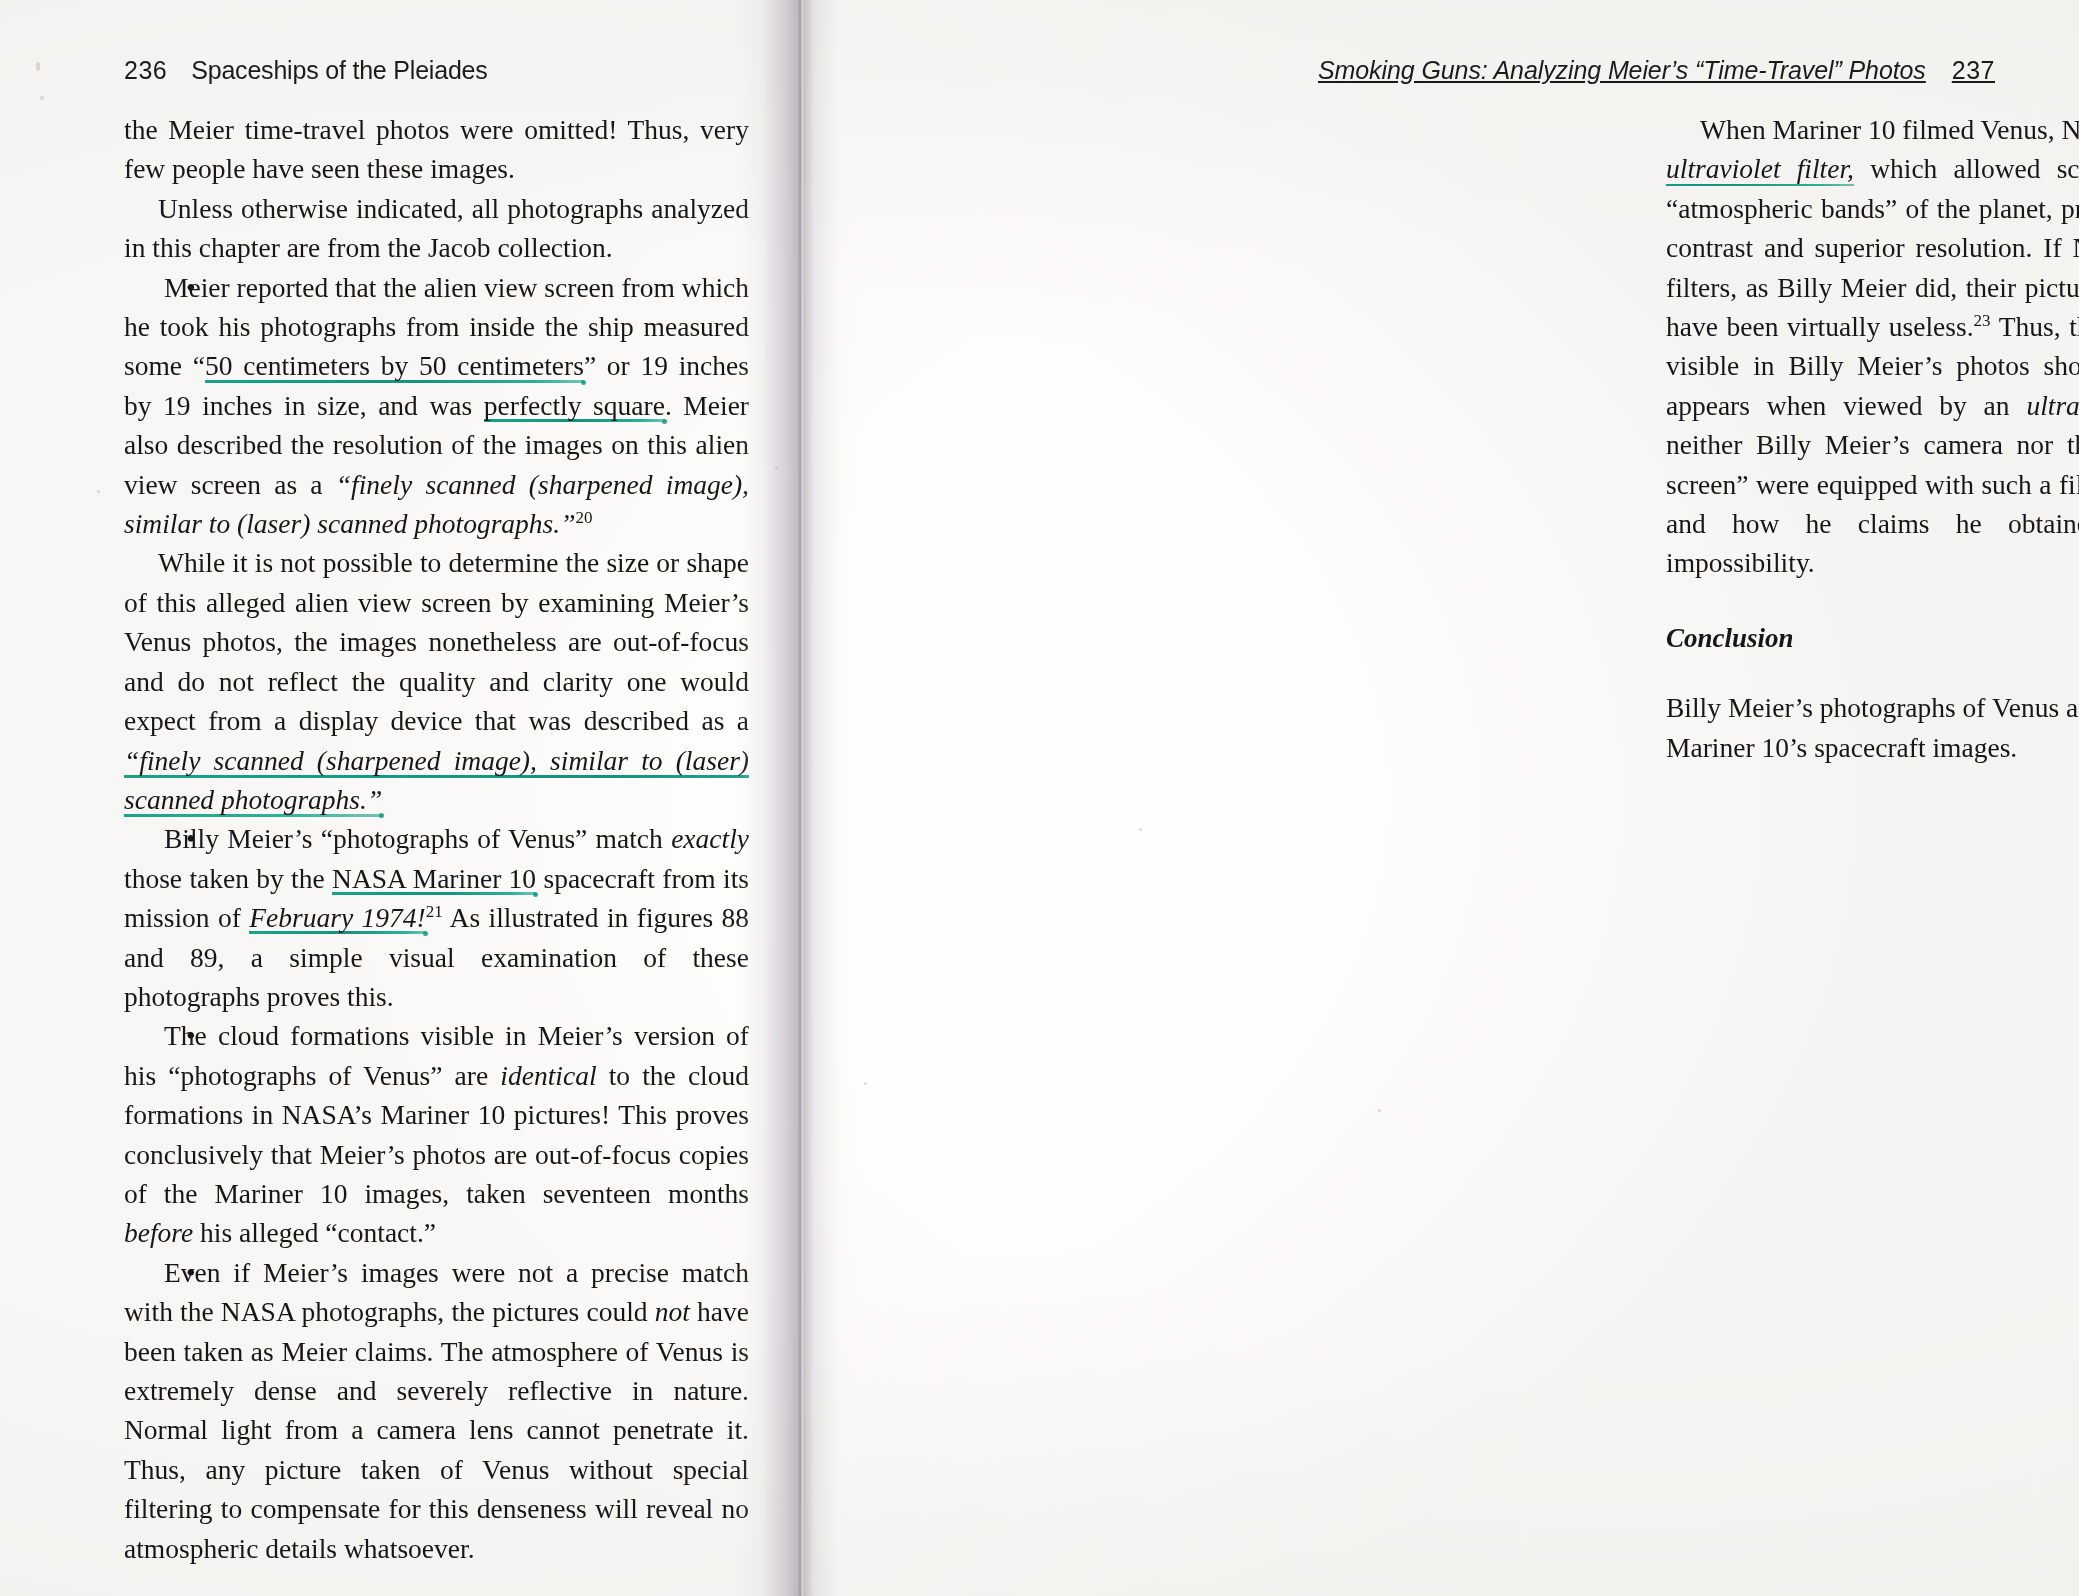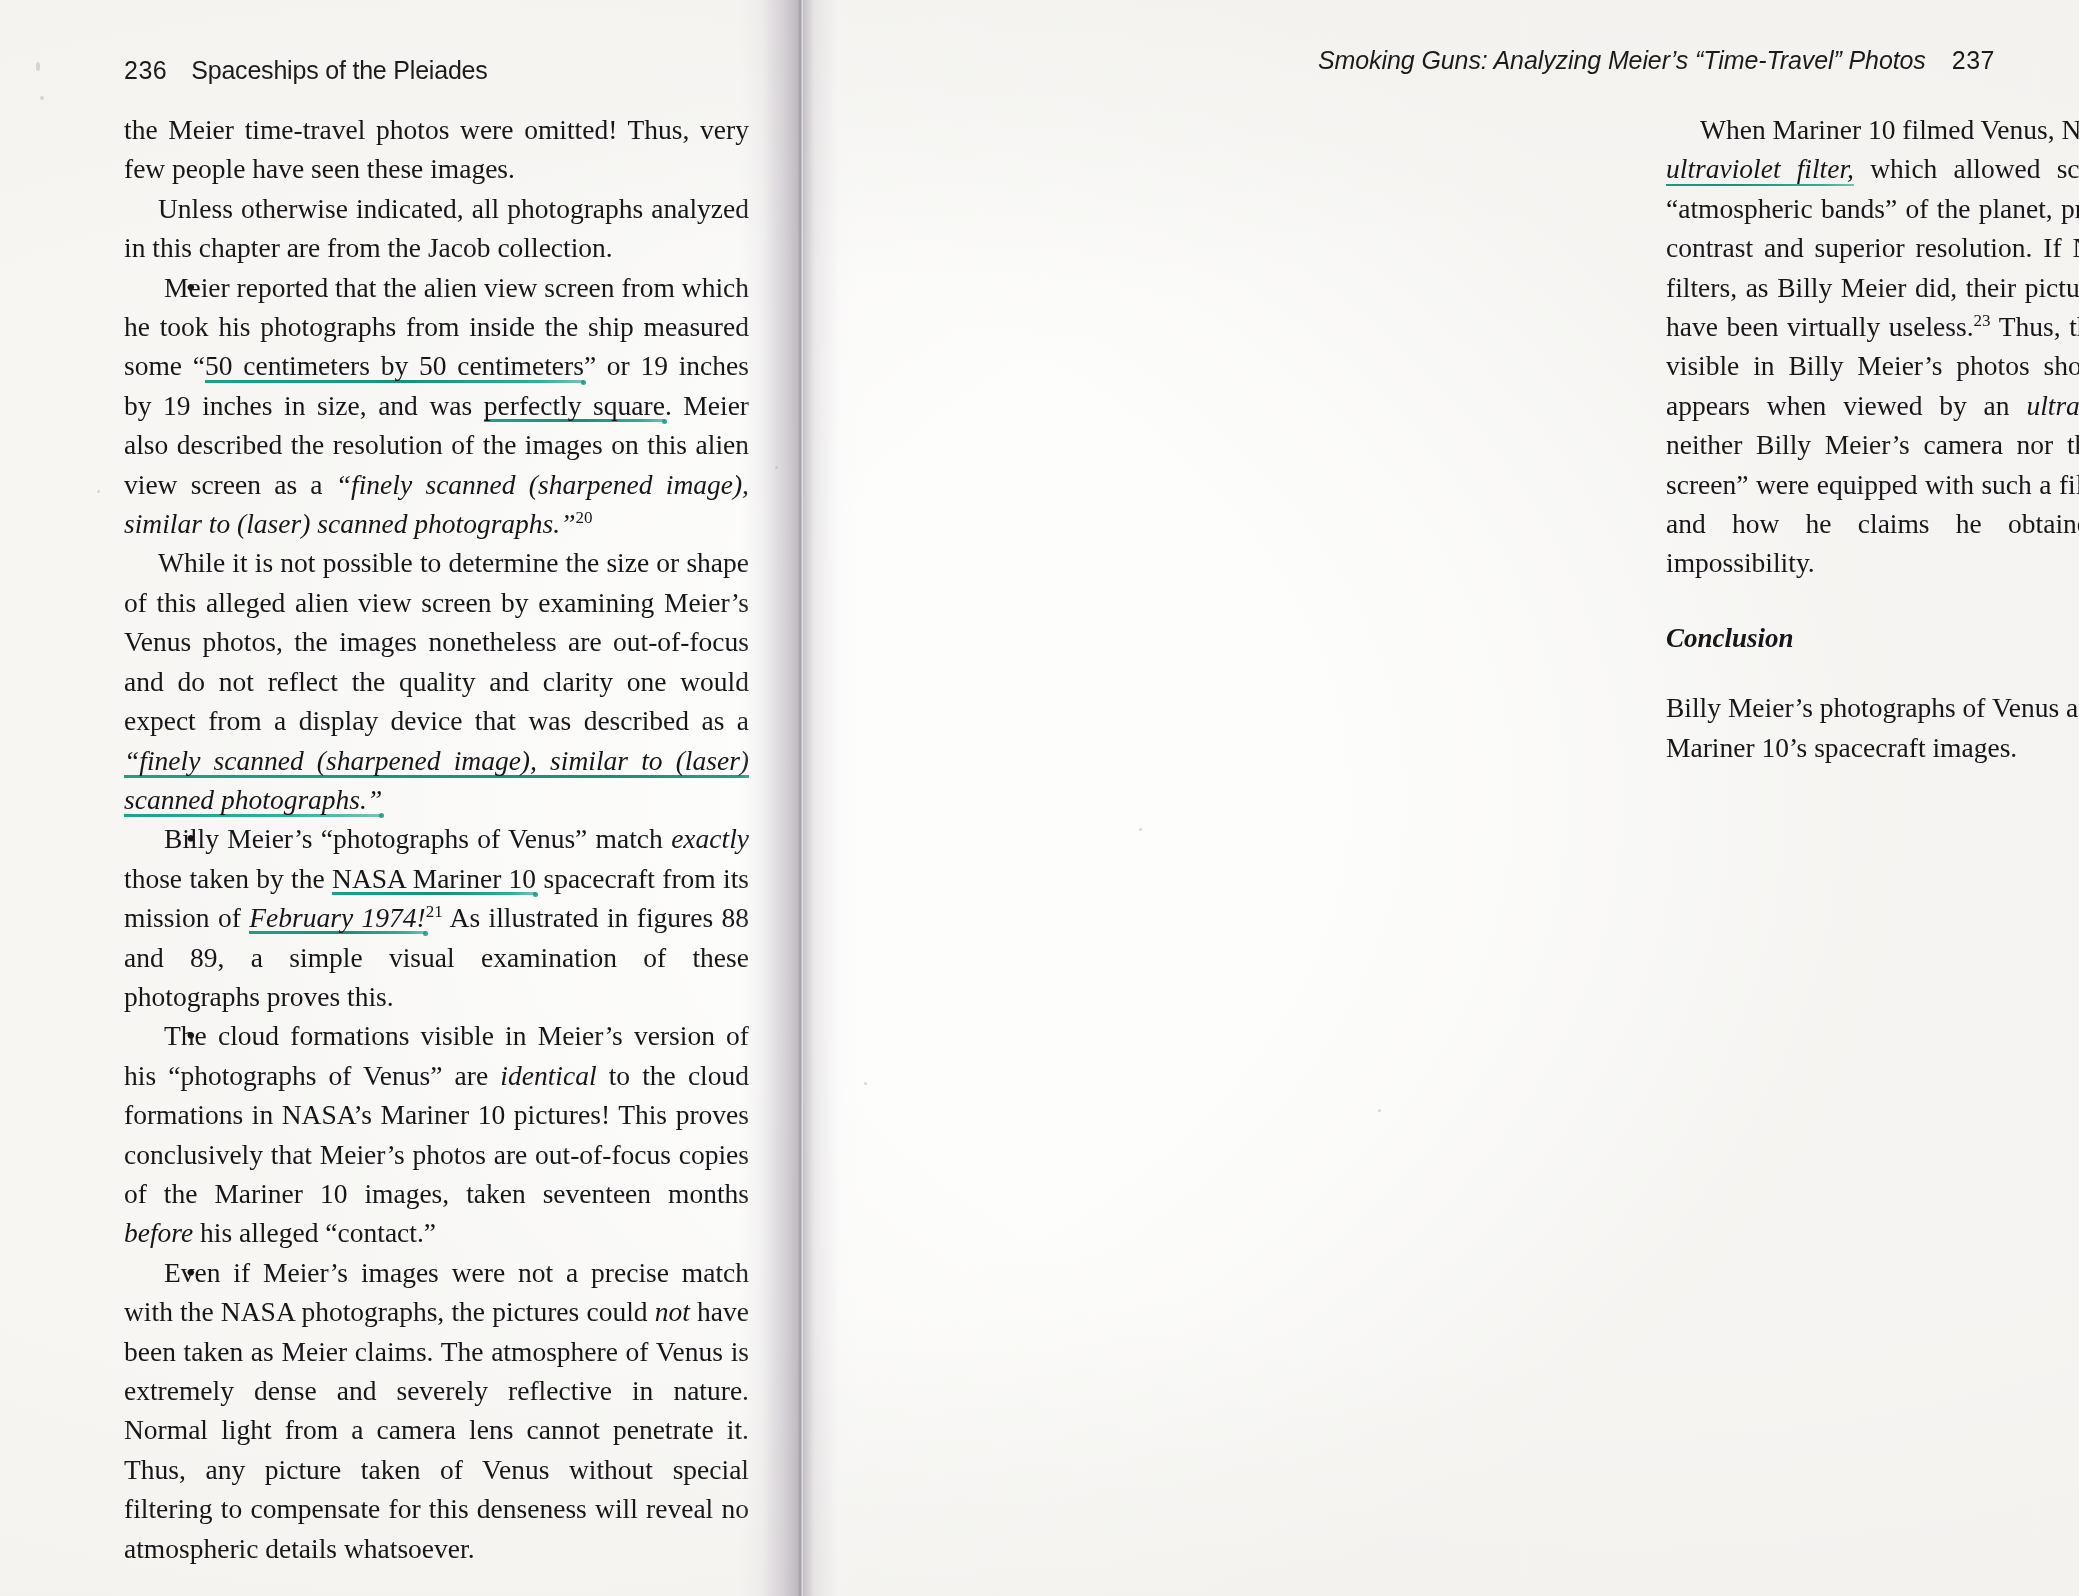--- a/index.html
+++ b/index.html
@@ -84,22 +84,23 @@
   #head-left {
     left: 124px;
     top: 56px;
   }
   #head-left .folio {
     margin-right: 24px;
     letter-spacing: 0.5px;
   }
   #head-right {
     right: 84px;
-    top: 46px;
+    top: 56px;
     text-align: center;
+    text-decoration: underline;
   }
   #head-right .ht {
     font-style: italic;
     letter-spacing: -0.1px;
   }
   #head-right .folio {
     font-style: normal;
     margin-left: 26px;
     letter-spacing: 0.5px;
   }

